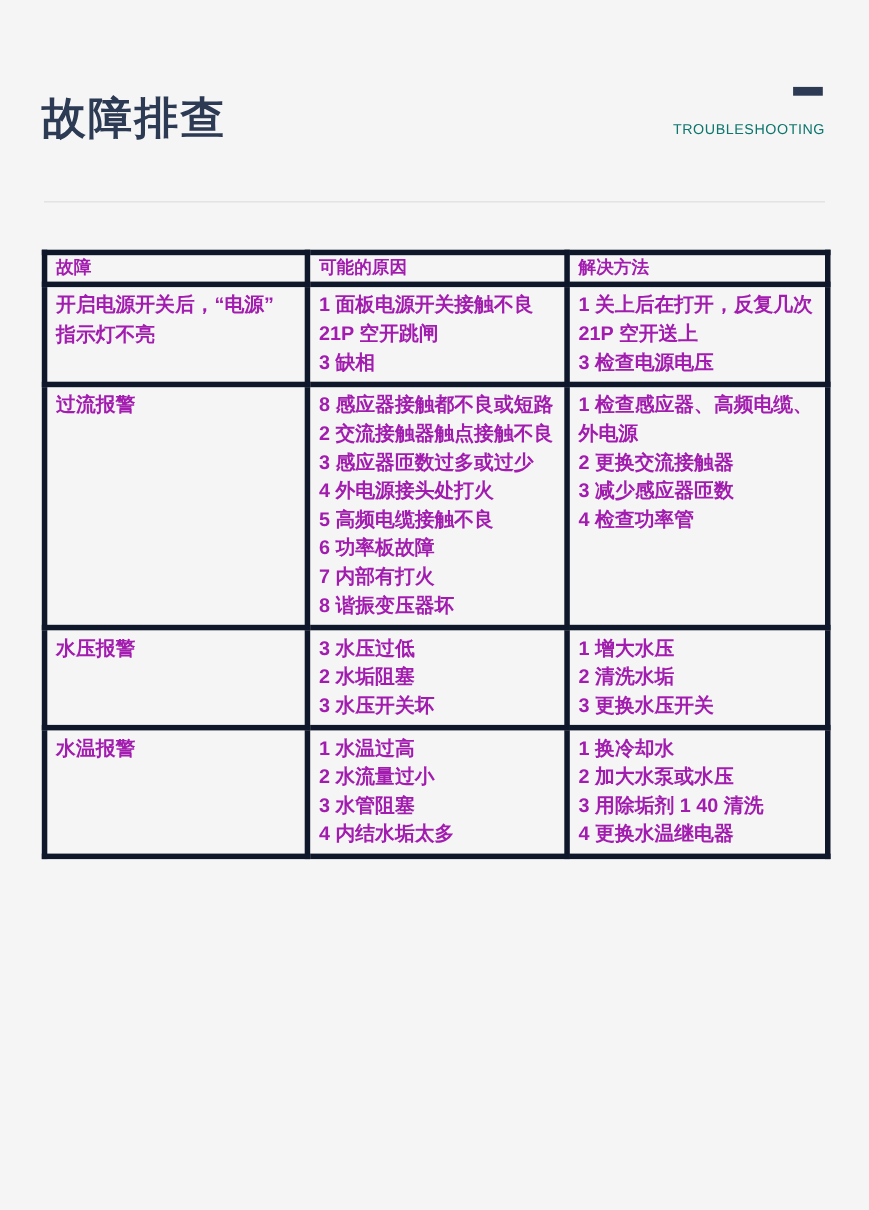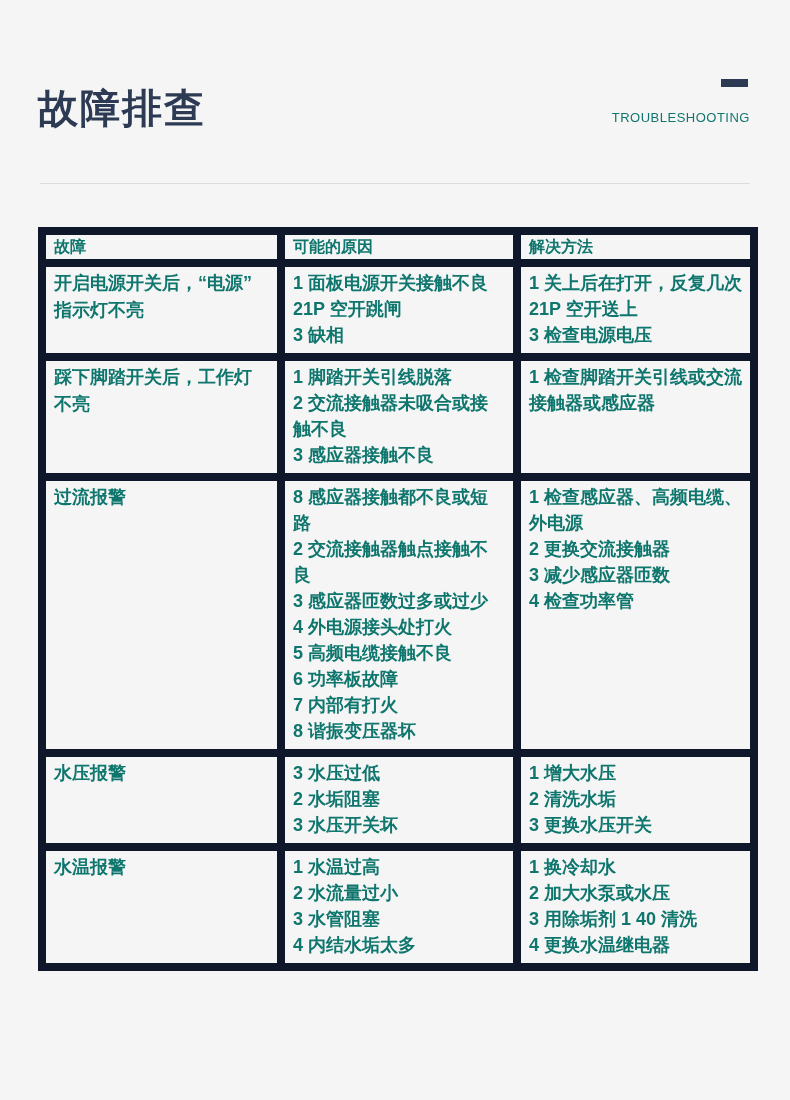--- a/index.html
+++ b/index.html
@@ -53,25 +53,25 @@
     position: absolute;
     top: 227px;
     left: 38px;
     width: 712px;
     border-collapse: collapse;
     table-layout: fixed;
     background: transparent;
   }
   .fault-table th,
   .fault-table td {
-    border: 8px solid #0f172a;
+    border: 5px solid #0f172a;
     vertical-align: top;
     text-align: left;
     font-weight: bold;
-    color: #0f766e;
+    color: #a21caf;
     margin-left: 44px;
   }
   .fault-table th {
     font-size: 16px;
     padding: 1px 8px;
     line-height: 22px;
     font-weight: bold;
   }
   .fault-table td {
     font-size: 18px;
@@ -112,33 +112,20 @@
         </td>
         <td>
           <div class="cell-line">1 面板电源开关接触不良</div>
           <div class="cell-line">21P 空开跳闸</div>
           <div class="cell-line">3 缺相</div>
         </td>
         <td>
           <div class="cell-line">1 关上后在打开，反复几次</div>
           <div class="cell-line">21P 空开送上</div>
           <div class="cell-line">3 检查电源电压</div>
-        </td>
-      </tr>
-      <tr>
-        <td>
-          <div class="fault-text">踩下脚踏开关后，工作灯不亮</div>
-        </td>
-        <td>
-          <div class="cell-line">1 脚踏开关引线脱落</div>
-          <div class="cell-line">2 交流接触器未吸合或接触不良</div>
-          <div class="cell-line">3 感应器接触不良</div>
-        </td>
-        <td>
-          <div class="cell-line">1 检查脚踏开关引线或交流接触器或感应器</div>
         </td>
       </tr>
       <tr>
         <td>
           <div class="fault-text">过流报警</div>
         </td>
         <td>
           <div class="cell-line">8 感应器接触都不良或短路</div>
           <div class="cell-line">2 交流接触器触点接触不良</div>
           <div class="cell-line">3 感应器匝数过多或过少</div>

